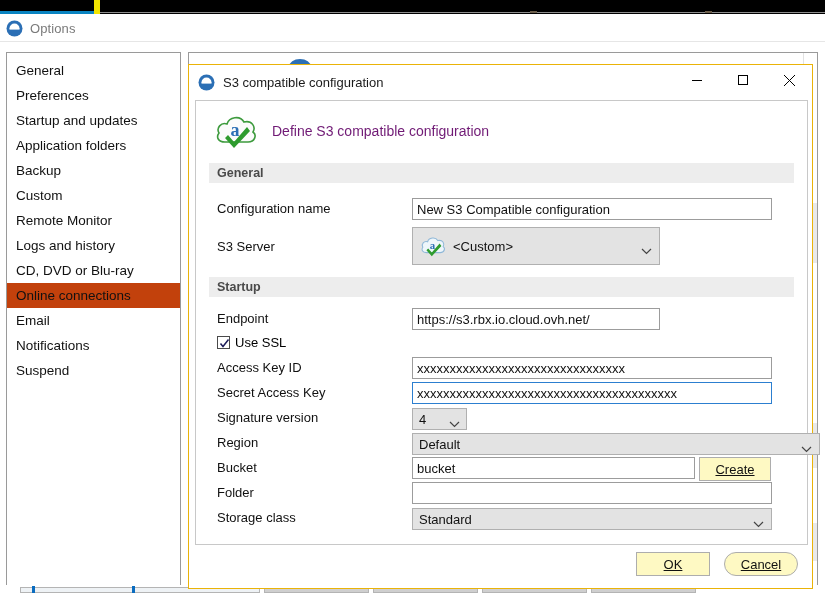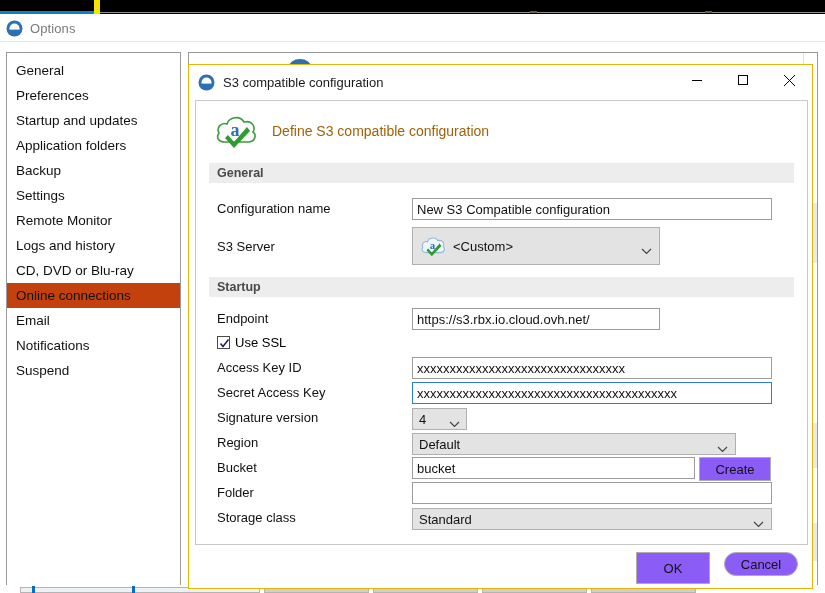--- a/index.html
+++ b/index.html
@@ -101,21 +101,21 @@
   .dlg-btn svg { display:block; }
 
   .dlg-body {
     position:absolute; left:6px; top:35px; width:613px; height:445px;
     border:1px solid #c8c8c8; background:#ffffff;
   }
 
   .hdr-row { position:relative; height:62px; }
   .hdr-icon { position:absolute; left:18px; top:10px; width:44px; height:40px; }
   .hdr-text {
-    position:absolute; left:76px; top:22px; font-size:14px; color:#a16207;
+    position:absolute; left:76px; top:22px; font-size:14px; color:#701a75;
   }
 
   .section-bar {
     margin:0 13px; height:20px; background:#ededed;
     font-size:12.5px; font-weight:bold; color:#4a4a4a;
     line-height:20px; padding-left:8px;
   }
 
   .frow { position:relative; height:28px; margin:0 13px; }
   .flabel {
@@ -144,22 +144,22 @@
   .checkrow { position:relative; height:22px; margin:0 13px; }
   .chk {
     position:absolute; left:8px; top:3px; width:13px; height:13px;
     border:1px solid #4a4a4a; background:#fff;
   }
   .chk svg { position:absolute; left:1px; top:1px; }
   .chklabel { position:absolute; left:26px; top:2px; font-size:13px; color:#000000; }
 
   .btn {
     font-family:"Liberation Sans", sans-serif; font-size:13px; color:#111;
-    background:#8b5cf6; border:1px solid #adadad; height:22px;
-    display:flex; align-items:center; justify-content:center; cursor:default;
+    background:#fef9c3; border:1px solid #adadad; height:22px;
+    display:flex; align-items:center; justify-content:center; cursor:default;text-decoration:underline;
   }
   .btn.big { height:24px; width:72px; }
 
   .dlg-footer { position:absolute; left:0; right:0; bottom:0; height:44px; }
   .footer-btns { position:absolute; right:14px; top:8px; display:flex; gap:14px; }
 </style>
 </head>
 <body>
 
 <div id="root">
@@ -182,21 +182,21 @@
   </span>
   <div class="opt-title">Options</div>
 
   <div class="sidebar">
     <div class="sb-spacer"></div>
     <div class="sb-item"><span>General</span></div>
     <div class="sb-item"><span>Preferences</span></div>
     <div class="sb-item"><span>Startup and updates</span></div>
     <div class="sb-item"><span>Application folders</span></div>
     <div class="sb-item"><span>Backup</span></div>
-    <div class="sb-item"><span>Settings</span></div>
+    <div class="sb-item"><span>Custom</span></div>
     <div class="sb-item"><span>Remote Monitor</span></div>
     <div class="sb-item"><span>Logs and history</span></div>
     <div class="sb-item"><span>CD, DVD or Blu-ray</span></div>
     <div class="sb-item selected"><span>Online connections</span></div>
     <div class="sb-item"><span>Email</span></div>
     <div class="sb-item"><span>Notifications</span></div>
     <div class="sb-item"><span>Suspend</span></div>
   </div>
 
   <div class="content-panel">
@@ -346,21 +346,21 @@
                   <path d="M1 1 L5.5 5.5 L10 1" fill="none" stroke="#444" stroke-width="1.2"></path>
                 </svg>
             </span>
           </div>
         </div>
       </div>
 
       <div class="frow" style="height:25px;">
         <div class="flabel" style="top:4px;">Region</div>
         <div class="fctl" style="top:2px;">
-          <div class="combo" style="width:324px;">
+          <div class="combo" style="width:408px;">
             <span>Default</span>
             <span class="chev" style="top:7px;">
               <svg width="11" height="7" viewBox="0 0 11 7">
                   <path d="M1 1 L5.5 5.5 L10 1" fill="none" stroke="#444" stroke-width="1.2"></path>
                 </svg>
             </span>
           </div>
         </div>
       </div>
 
@@ -392,20 +392,20 @@
                 </svg>
             </span>
           </div>
         </div>
       </div>
 
     </div>
 
     <div class="dlg-footer">
       <div class="footer-btns">
-        <div class="btn" style="width:74px; height:32px;">OK</div>
+        <div class="btn" style="width:74px; height:24px;">OK</div>
         <div class="btn" style="width:74px; height:24px;border-radius:12px;">Cancel</div>
       </div>
     </div>
 
   </div>
 
 </div>
 
 </body></html>

